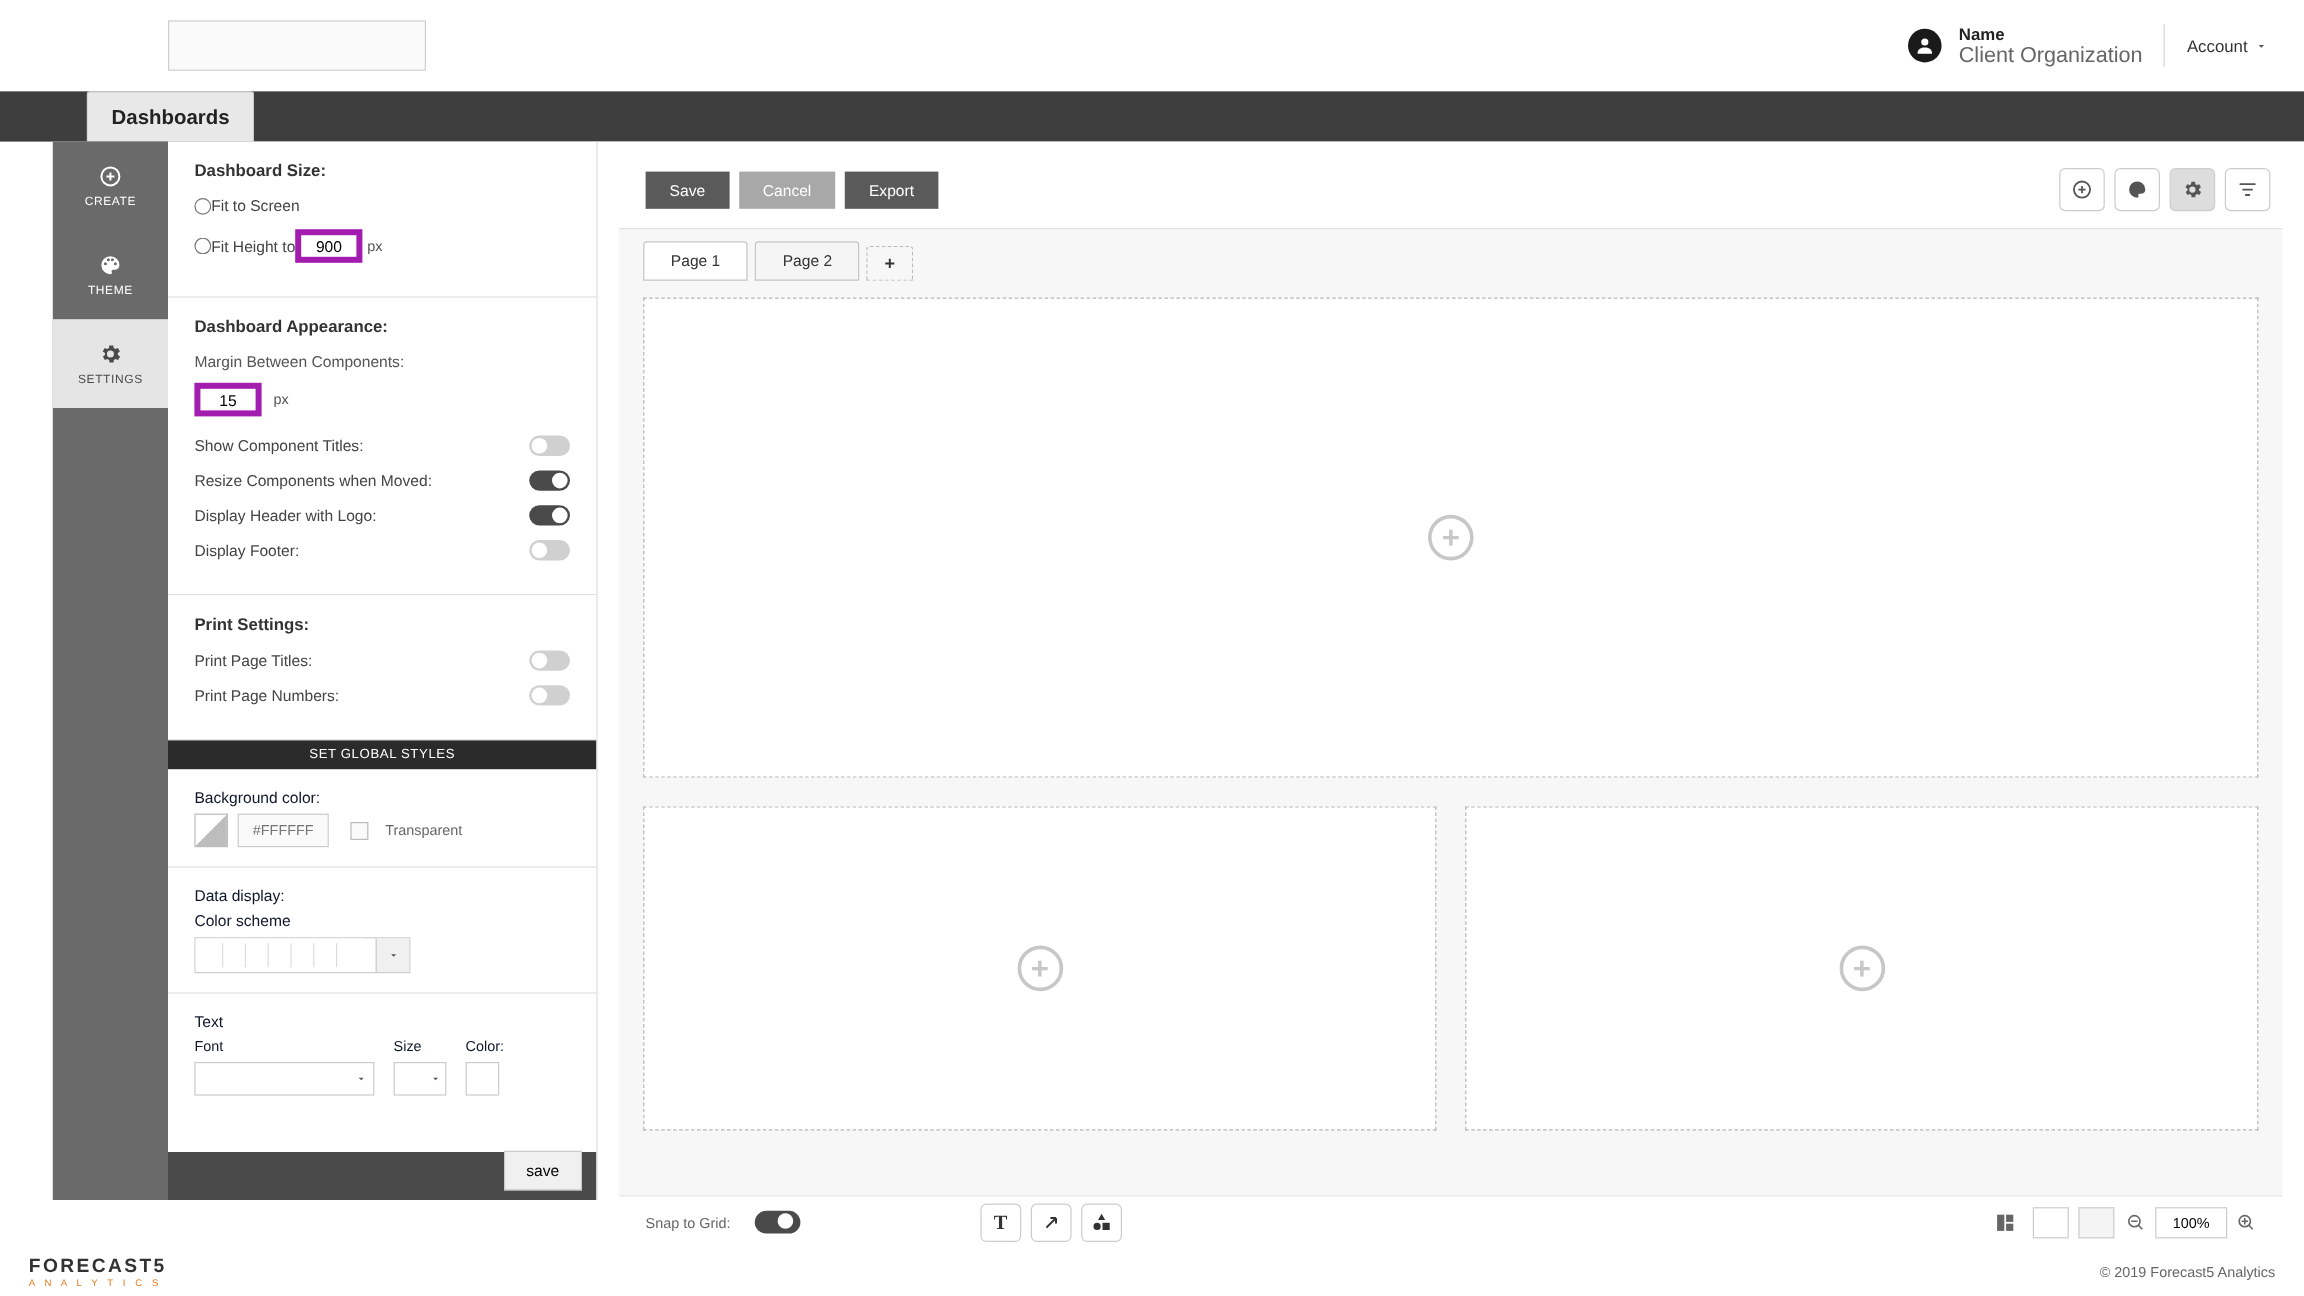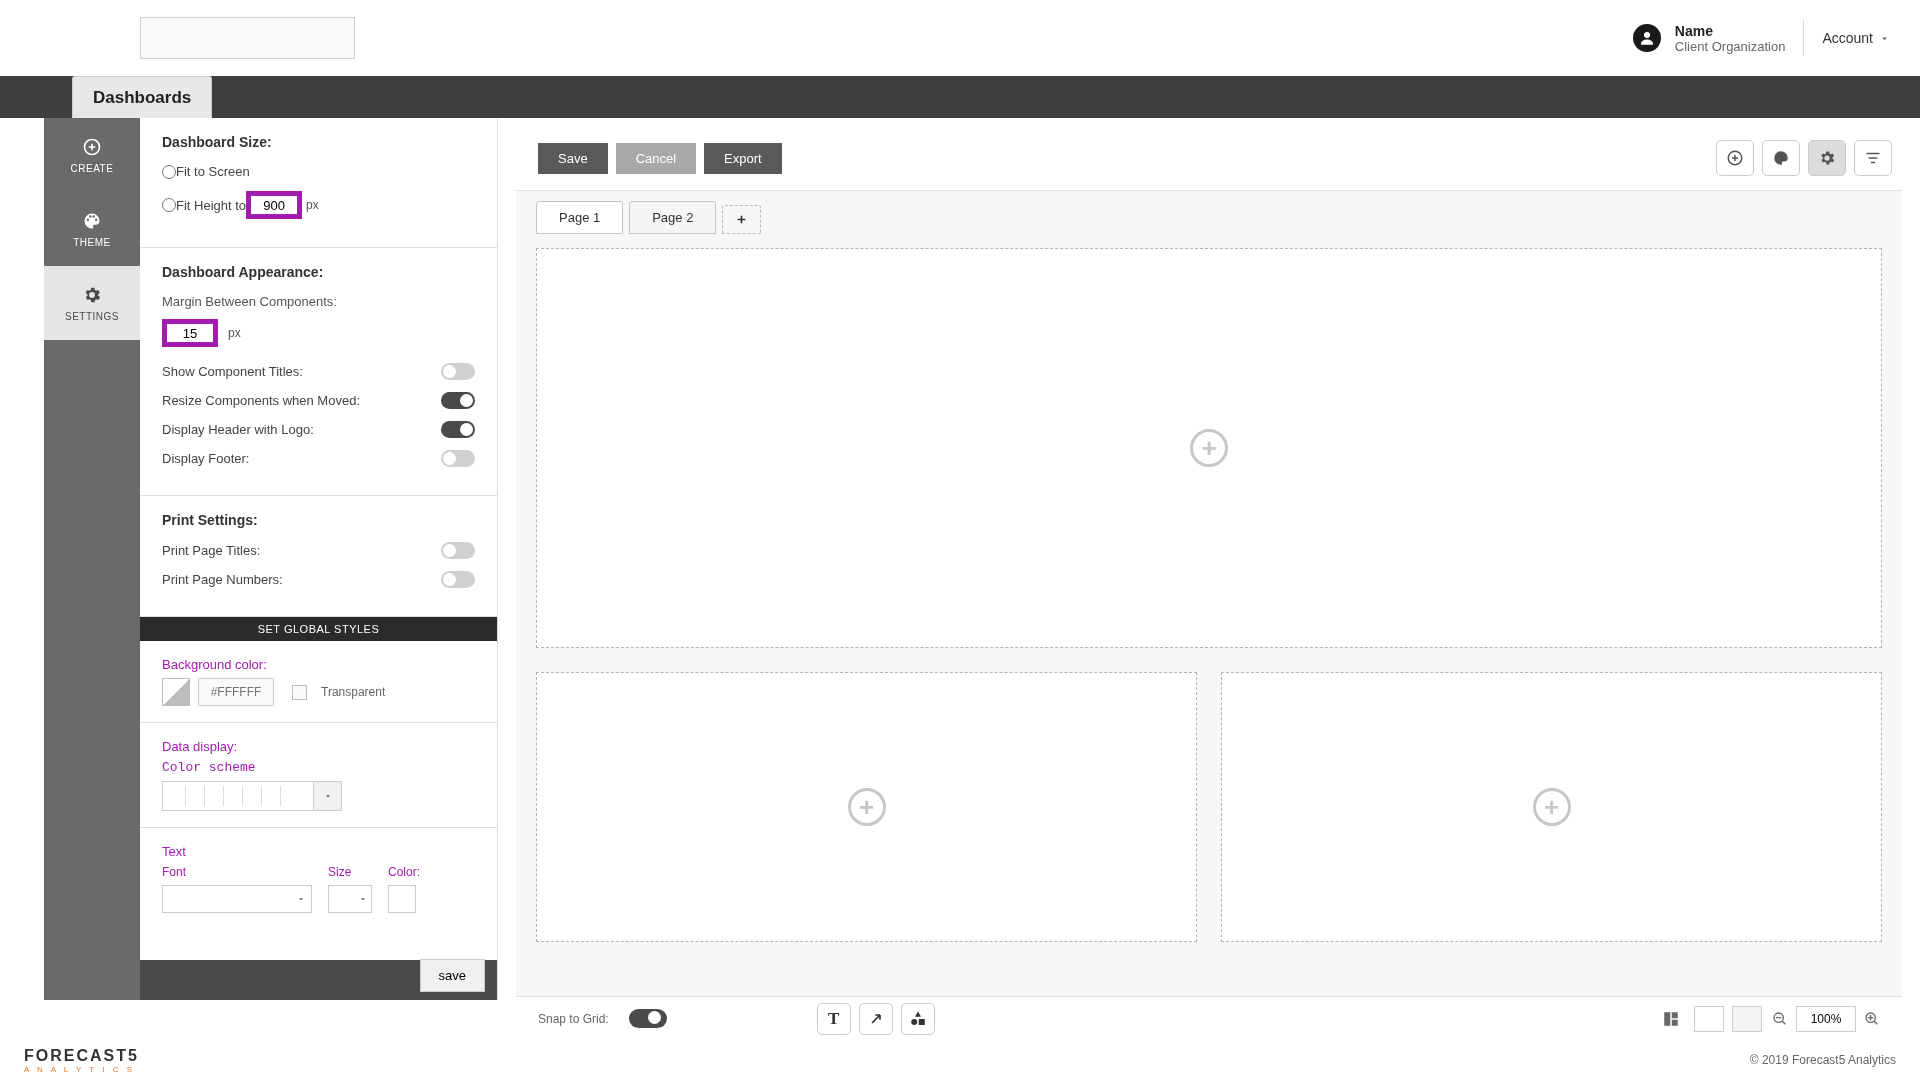--- a/index.html
+++ b/index.html
@@ -6,21 +6,21 @@
 body { font-family: Arial, Helvetica, sans-serif; font-size: 13px; color: #333; background: #fff; width: 1920px; height: 1080px; overflow: hidden; }
 
 
 .top-header { height: 76px; display: flex; align-items: center; padding: 0 30px 0 140px; background: #fff; position: relative; }
 .logo-box { width: 215px; height: 42px; border: 1px solid #d0d0d0; background: #fafafa; }
 .user-area { margin-left: auto; display: flex; align-items: center; gap: 18px; }
 .user-block { display: flex; align-items: center; gap: 14px; }
 .avatar { width: 28px; height: 28px; border-radius: 50%; background: #1a1a1a; display:flex; align-items:center; justify-content:center; }
 .avatar svg { fill: #fff; }
 .user-text .uname { font-weight: bold; font-size: 14px; color: #222; }
-.user-text .uorg { font-size: 13px; color: #666; }
+.user-text .uorg { font-size: 18px; color: #666; }
 .vdiv { width: 1px; height: 36px; background: #d8d8d8; }
 .account-link { font-size: 14px; color: #333; display: flex; align-items: center; gap: 6px; cursor: pointer; }
 
 
 .tab-strip { height: 42px; background: #3e3e3e; display: flex; align-items: flex-end; padding-left: 72px; }
 .tab-strip .tab { background: #e8e8e8; padding: 11px 20px 10px; font-size: 17px; font-weight: bold; color: #222; border-radius: 3px 3px 0 0; border:1px solid #ccc; border-bottom:none; }
 
 
 .main { display: flex; height: 922px; }
 .left-col { width: 140px; }
@@ -43,21 +43,21 @@
 .toggle { width: 34px; height: 17px; border-radius: 10px; background: #d0d0d0; position: relative; cursor: pointer; }
 .toggle::after { content:''; position:absolute; width:13px; height:13px; border-radius:50%; background:#fff; top:2px; left:2px; }
 .toggle.on { background: #4a4a4a; }
 .toggle.on::after { left: 19px; }
 
 .global-bar { background: #2b2b2b; color: #fff; font-size: 11px; letter-spacing: 0.5px; text-align: center; padding: 6px 0; }
 .color-row { display: flex; align-items: center; gap: 8px; margin-top: 4px; }
 .swatch { width: 28px; height: 28px; border: 1px solid #bbb; background: linear-gradient(135deg,#fff 50%,#bdbdbd 50%); cursor: pointer; }
 .hex-input { width: 76px; height: 28px; border: 1px solid #ccc; text-align: center; font-size: 12px; color: #999; background:#fafafa; }
 .chk { width: 15px; height: 15px; border:1px solid #bbb; background:#fafafa; display:inline-block; margin-right:6px; margin-left: 10px;}
-.sub-label { font-size: 13px; color: #a21caf; margin-bottom: 6px; }
+.sub-label { font-size: 13px; color: #0f172a; margin-bottom: 6px; }
 .color-strip { width:170px; height:28px; border:1px solid #ccc; display:flex; padding: 4px; gap:0; background:#fff; }
 .color-strip span { flex:1; border-right:1px solid #ddd; }
 .color-strip span:last-child{border-right:none;}
 .sel-wrap { display:flex; gap:10px; }
 .sel-arrow{ width:28px; display:flex; align-items:center; justify-content:center; background:#f0f0f0; border:1px solid #ccc; }
 .inline3 { display:flex; gap:16px; }
 .inline3 > div { display:flex; flex-direction:column; }
 .inline3 input, .fake-select { height:28px; border:1px solid #ccc; background:#fff; }
 .font-sel { width:150px; }
 .size-sel { width:44px; }
@@ -227,21 +227,21 @@
       <div class="color-row">
         <div class="swatch"></div>
         <input class="hex-input" placeholder="#FFFFFF" style="">
         <span class="chk"></span>
         <span style="font-size:12px;color:#666;">Transparent</span>
       </div>
     </div>
 
     <div class="sp-section">
       <div class="sub-label">Data display:</div>
-      <div class="sub-label" style="font-weight:normal;font-family:Liberation Mono, monospace;">Color scheme</div>
+      <div class="sub-label" style="font-weight:normal;">Color scheme</div>
       <div class="sel-wrap" style="width:180px;border:1px solid #ccc;">
         <div class="color-strip" style="border:none;flex:1;">
             <span></span>
             <span></span>
             <span></span>
             <span></span>
             <span></span>
             <span></span>
             <span></span>
           </div>

